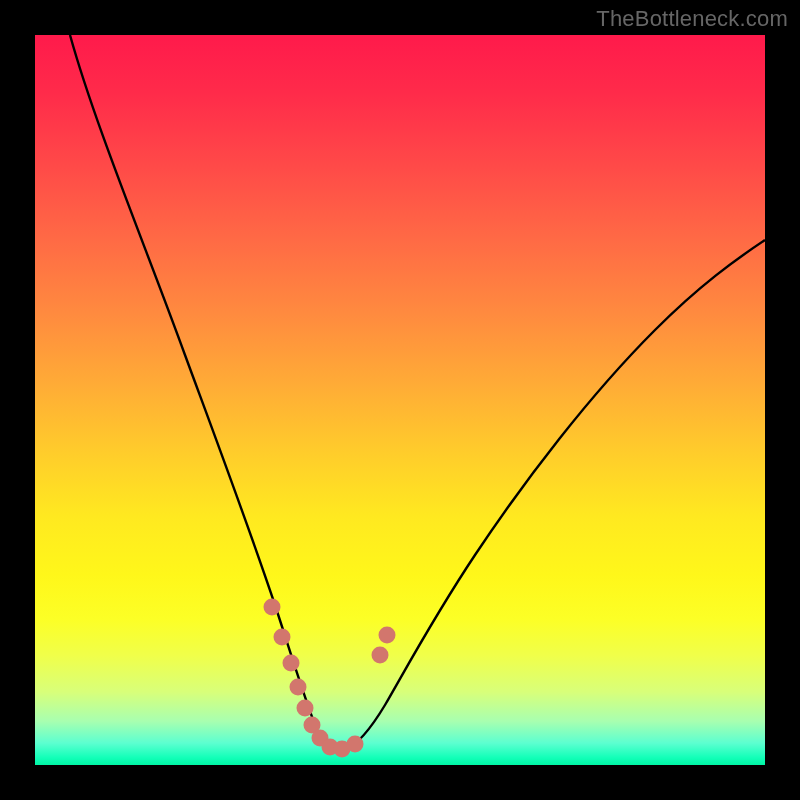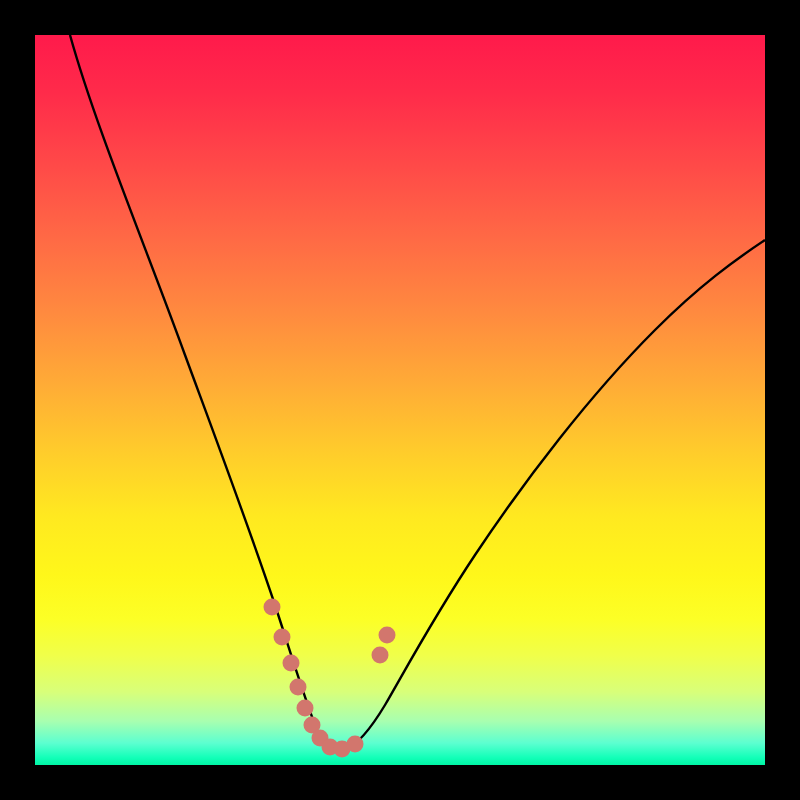--- a/index.html
+++ b/index.html
@@ -86,13 +86,14 @@
           <circle cx="277" cy="690" r="8.5" fill="#d2766d"></circle>
           <circle cx="285" cy="703" r="8.5" fill="#d2766d"></circle>
           <circle cx="295" cy="712" r="8.5" fill="#d2766d"></circle>
           <circle cx="307" cy="714" r="8.5" fill="#d2766d"></circle>
           <circle cx="320" cy="709" r="8.5" fill="#d2766d"></circle>
           <circle cx="345" cy="620" r="8.5" fill="#d2766d"></circle>
           <circle cx="352" cy="600" r="8.5" fill="#d2766d"></circle>
         </g>
     </svg>
   </div>
+  <div class="watermark">TheBottleneck.com</div>
 </div>
 
 </body></html>

